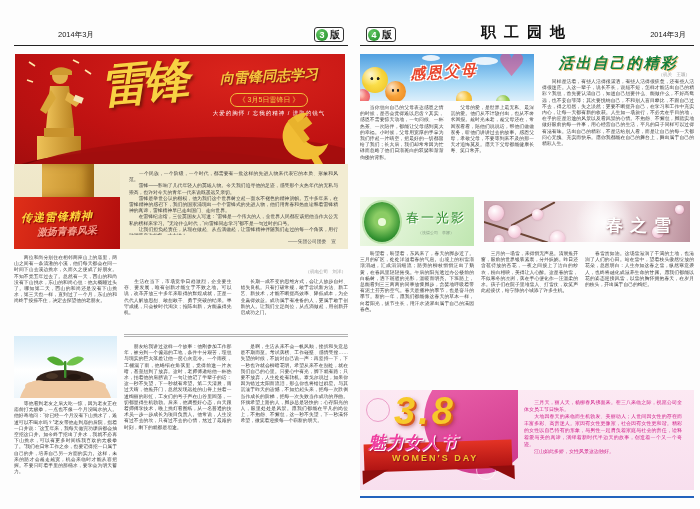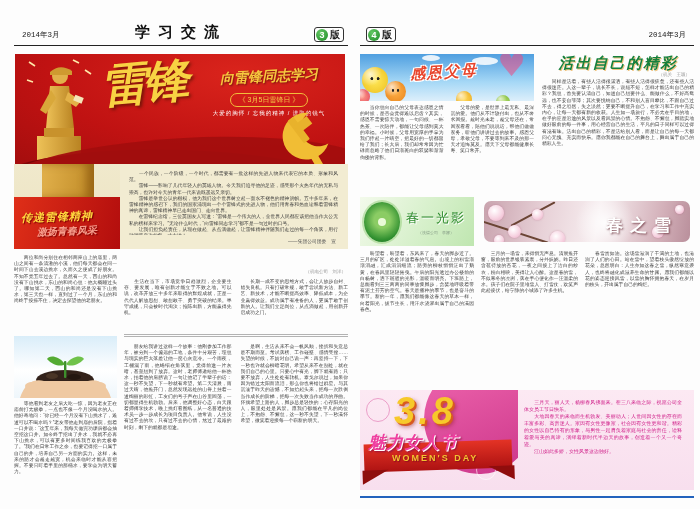--- a/index.html
+++ b/index.html
@@ -4,21 +4,21 @@
 <style>
   html,body{margin:0;padding:0;}
   body{width:700px;height:509px;background:#fdfdfd;font-family:"Liberation Sans","DejaVu Sans",sans-serif;overflow:hidden;}
   .canvas{position:relative;width:700px;height:509px;background:#fdfdfd;overflow:hidden;}
   .page{position:absolute;top:22px;width:334px;height:482px;}
   .page.left{left:14px;} .page.right{left:360px;}
 
   
   .ph{position:relative;height:20px;}
   .ph-title{margin:0;position:absolute;left:50%;transform:translateX(-50%);bottom:0;font-size:15px;font-weight:bold;letter-spacing:8px;color:#111;font-family:"Liberation Serif","DejaVu Serif",serif;white-space:nowrap;}
-  .ph-date{position:absolute;bottom:2px;font-size:7.5px;color:#222;font-family:Liberation Mono, monospace;}
+  .ph-date{position:absolute;bottom:2px;font-size:7.5px;color:#222;font-family:Liberation Sans, sans-serif;margin-left:36px;}
   .left .ph-date{left:8px;} .right .ph-date{right:8px;}
   .badge{position:absolute;bottom:0;height:15px;border:1px solid #333;border-radius:3px;background:#fff;display:flex;align-items:center;gap:2px;padding:0 3px 0 1px;box-sizing:border-box;}
   .left .badge{right:4px;} .right .badge{left:6px;}
   .badge-circle{width:12px;height:12px;border-radius:50%;background:radial-gradient(circle at 35% 30%,#63c763,#1f8a28);color:#fff;font-size:9px;font-weight:bold;display:flex;align-items:center;justify-content:center;}
   .badge-suffix{font-size:10px;font-weight:bold;color:#222;font-family:"Liberation Serif",serif;}
   .rule{border-top:1.5px solid #222;margin-top:3px;}
 
   
   .body-txt{font-size:4.8px;line-height:6.2px;color:#3b3b3b;text-align:justify;white-space:pre-line;overflow:hidden;}
   .byline{font-size:4.5px;color:#999;white-space:nowrap;}
@@ -90,21 +90,21 @@
   .live-by{text-align:right;font-size:4.5px;color:#999;margin:0 4px 2px 0;}
   .live-txt{flex:1;}
 
   .r-banners{display:flex;gap:6px;margin-top:5px;height:49px;}
   .banner-slight{position:relative;margin:0;width:114px;flex:none;background:linear-gradient(120deg,#f3faeb,#d4efc8 60%,#bfe6b0);overflow:hidden;display:flex;align-items:center;gap:6px;}
   .wreath{width:36px;height:40px;margin-left:4px;flex:none;border-radius:50%;background:radial-gradient(circle at 50% 45%,#8bcc64 28%,#2f8f2f 70%,#1d6e22);box-shadow:0 0 0 2px rgba(125,195,95,.4);}
   .wreath::after{content:"";display:block;width:8px;height:8px;border-radius:50%;background:#eafad8;margin:16px auto 0;}
   .sl-text{text-align:center;}
   .sl-title{font-size:13px;font-weight:normal;letter-spacing:2px;color:#2e8b2e;text-shadow:1px 1px 0 #fff;}
   .sl-by{font-size:4px;color:#89a089;margin-top:3px;}
-  .banner-snow{position:relative;margin:4px;flex:1;background:linear-gradient(100deg,#c9a3ae,#e8d2d8 30%,#f7eef0 55%,#d3b0b9 85%,#b98f9b);overflow:hidden;border-radius:7px;}
+  .banner-snow{position:relative;margin:4px;flex:1;background:linear-gradient(100deg,#c9a3ae,#e8d2d8 30%,#f7eef0 55%,#d3b0b9 85%,#b98f9b);overflow:hidden;}
   .bokeh{position:absolute;left:44%;top:-8px;width:60px;height:60px;border-radius:50%;background:radial-gradient(rgba(255,255,255,.9),rgba(255,255,255,0) 70%);}
   .branch{position:absolute;height:2px;background:#6b4535;border-radius:2px;}
   .br1{left:-4px;top:30px;width:70px;transform:rotate(18deg);}
   .br2{left:24px;top:12px;width:50px;transform:rotate(-28deg);}
   .blossom{position:absolute;border-radius:50%;background:radial-gradient(circle at 40% 35%,#ffffff,#f7d4e2 55%,#eaa9c4);box-shadow:0 0 2px rgba(180,90,130,.5);}
   .bo1{left:4px;top:4px;width:16px;height:16px;} .bo2{left:24px;top:24px;width:13px;height:13px;}
   .bo3{left:48px;top:8px;width:11px;height:11px;} .bo4{left:66px;top:30px;width:15px;height:15px;}
   .bo5{left:10px;top:34px;width:10px;height:10px;} .bo6{right:26px;bottom:4px;width:12px;height:12px;}
   .bo7{right:6px;top:4px;width:9px;height:9px;}
   .sn-title{position:absolute;right:12px;top:13px;font-size:17px;font-weight:bold;color:#fff;letter-spacing:7px;text-shadow:1px 1px 2px rgba(110,55,65,.85);}
@@ -127,21 +127,20 @@
   .blue-rule{margin-top:6px;border-top:2px solid #2262bd;}
 </style>
 </head>
 <body>
 
 <div class="canvas">
 
   <section class="page left">
     <header class="ph">
       <span class="ph-date">2014年3月</span>
-      <h1 class="ph-title">学习交流</h1>
       <span class="badge">
         <span class="badge-circle">3</span>
         <span class="badge-suffix">版</span>
       </span>
     </header>
     <div class="rule"></div>
 
     <figure class="lf-banner">
       <svg class="statue" viewBox="0 0 80 106">
         <defs>
@@ -234,20 +233,21 @@
       </div>
     </div>
   </section>
 
   <section class="page right">
     <header class="ph">
       <span class="badge">
         <span class="badge-circle">4</span>
         <span class="badge-suffix">版</span>
       </span>
+      <h1 class="ph-title">职工园地</h1>
       <span class="ph-date">2014年3月</span>
     </header>
     <div class="rule"></div>
 
     <div class="r-top">
       <div class="r-top-left">
         <figure class="banner-parents">
           <span class="cloud cl1"></span>
           <span class="cloud cl2"></span>
           <span class="bp-heart">♥</span>

